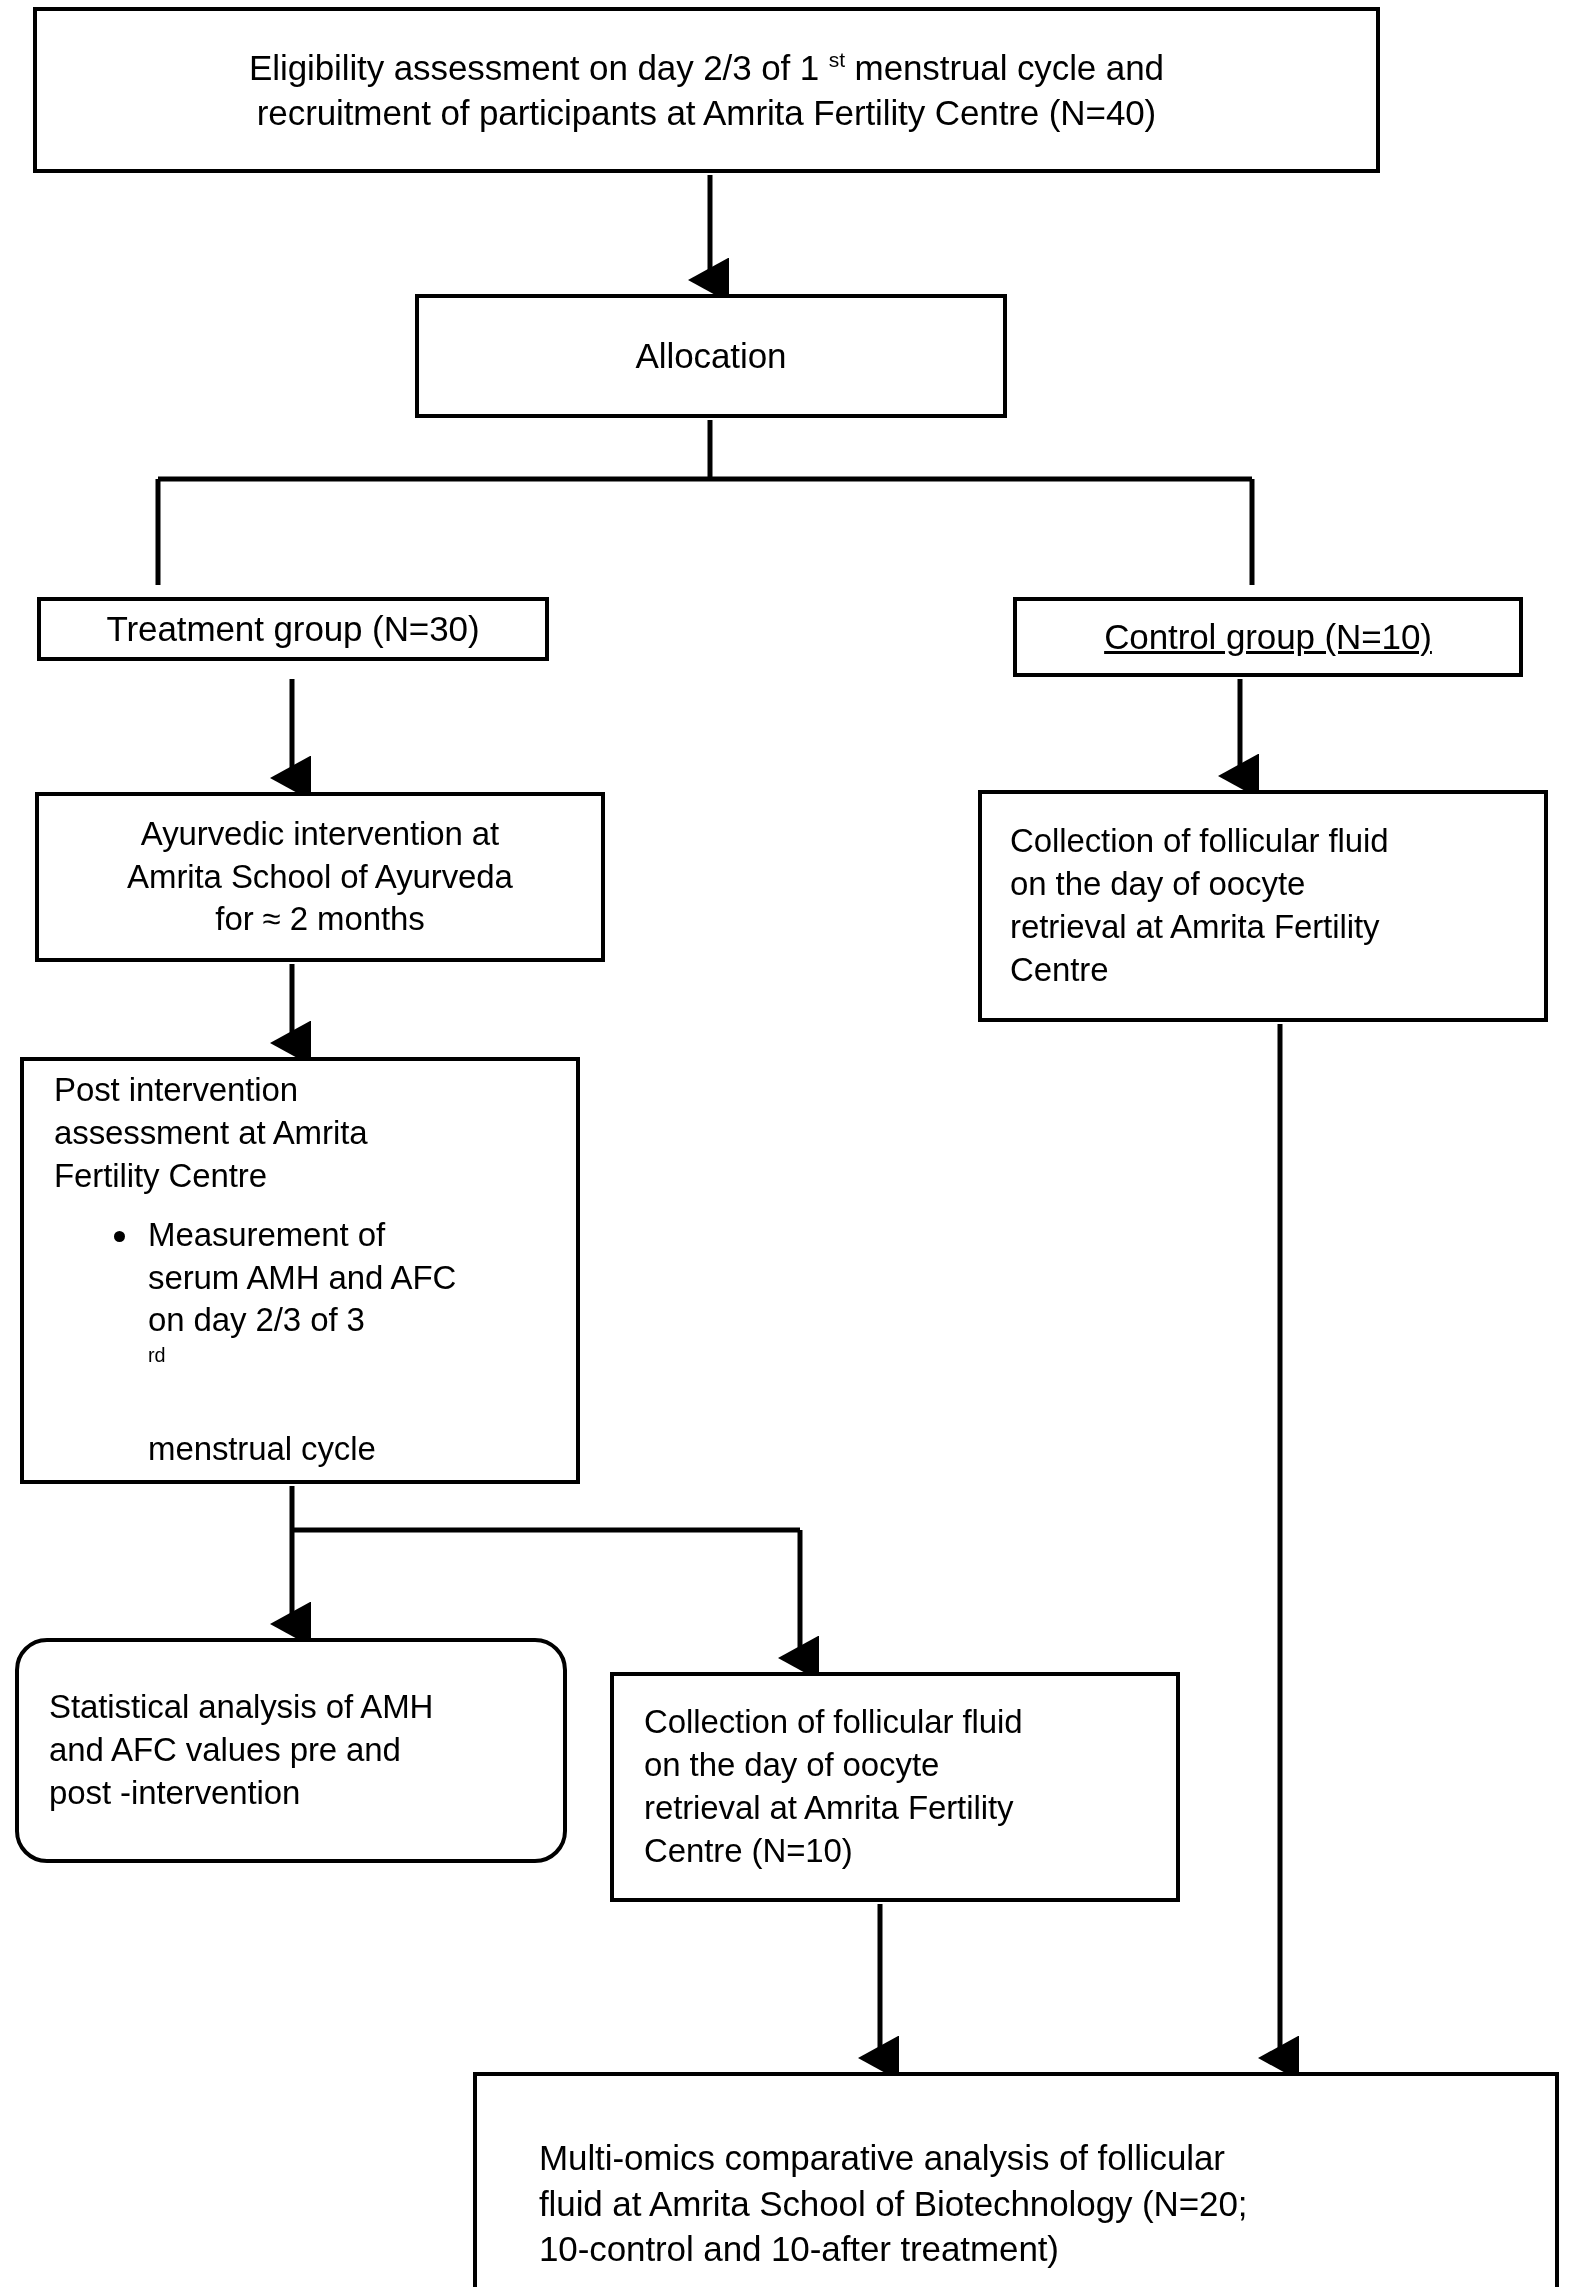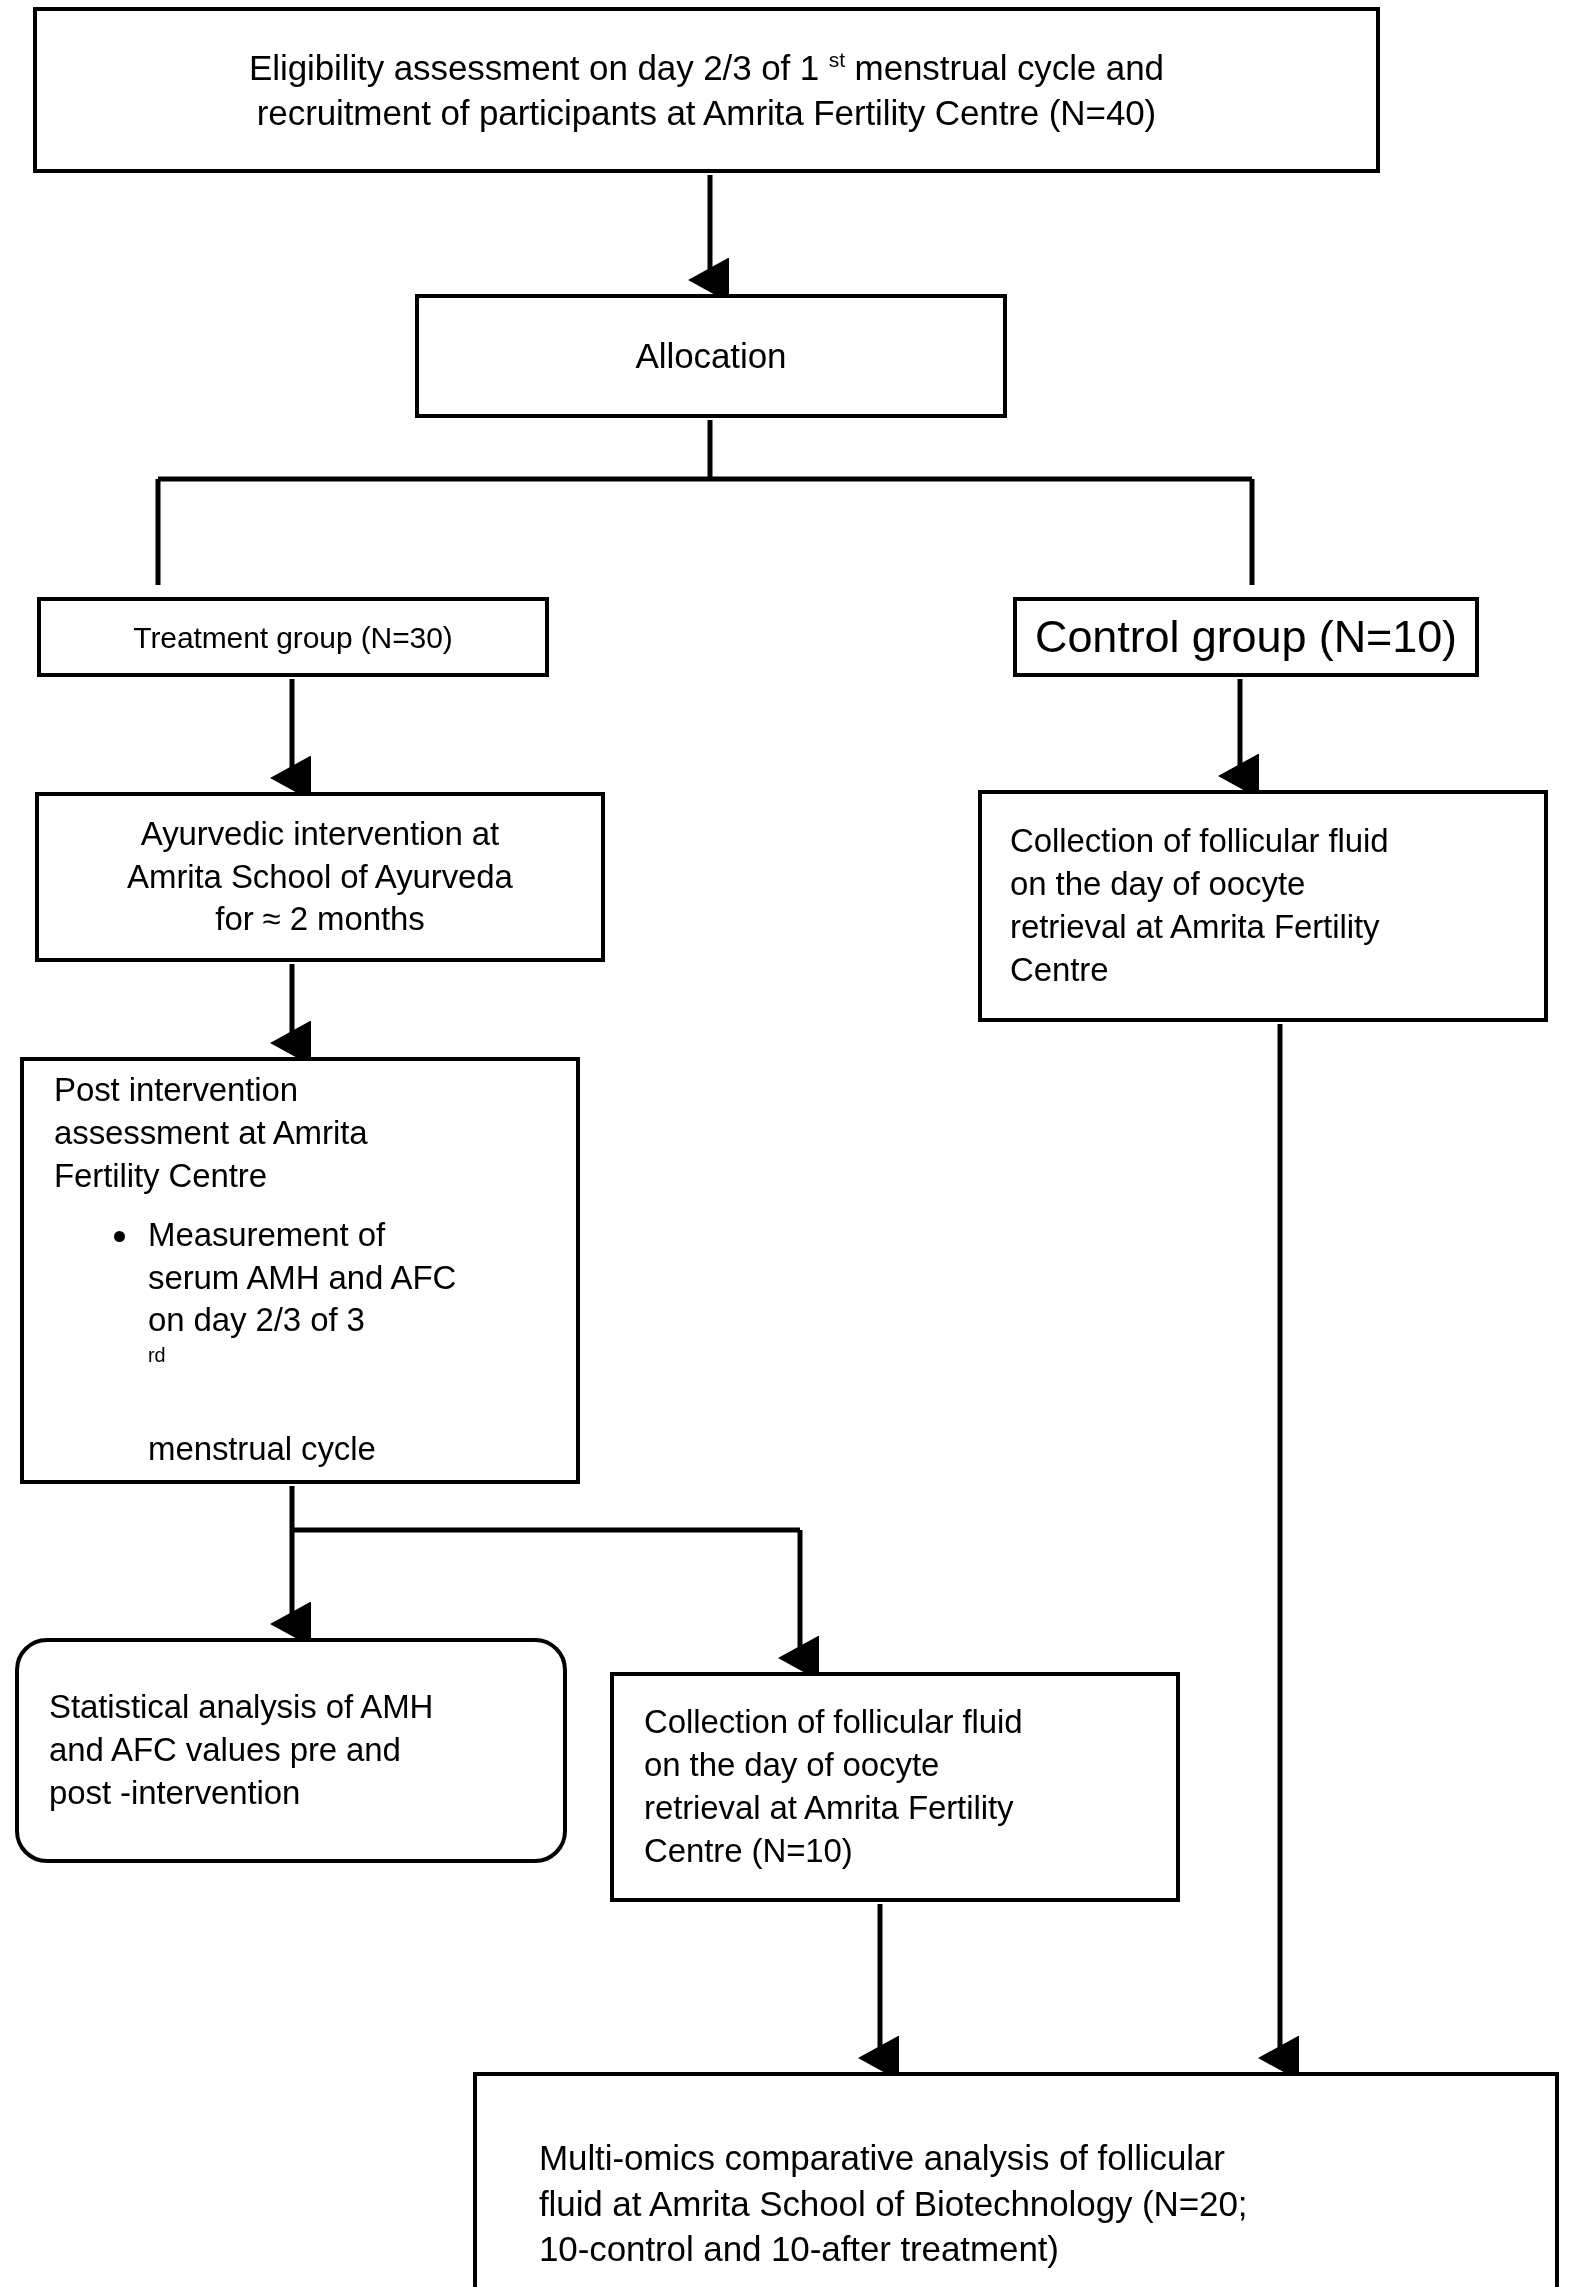--- a/index.html
+++ b/index.html
@@ -48,26 +48,27 @@
   
   #node-eligibility {
     left: 33px; top: 7px; width: 1347px; height: 166px;
     font-size: 35px; padding: 12px 26px;
   }
   #node-allocation {
     left: 415px; top: 294px; width: 592px; height: 124px;
     font-size: 35px;
   }
   #node-treatment-group {
-    left: 37px; top: 597px; width: 512px; height: 80px;
-    font-size: 30px;
+    left: 37px; top: 597px; width: 512px; height: 64px;
+    font-size: 35px;
   }
   #node-control-group {
-    left: 1013px; top: 597px; width: 466px; height: 80px;
-    font-size: 45px;
+    left: 1013px; top: 597px; width: 510px; height: 80px;
+    font-size: 35px;
+    text-decoration: underline;
   }
   #node-ayurvedic {
     left: 10px; top: 792px; width: 570px; height: 170px;
     font-size: 33px;
     margin-left: 25px;
   }
   #node-control-collection {
     left: 978px; top: 790px; width: 570px; height: 232px;
     font-size: 33px; padding: 0 28px;
   }

